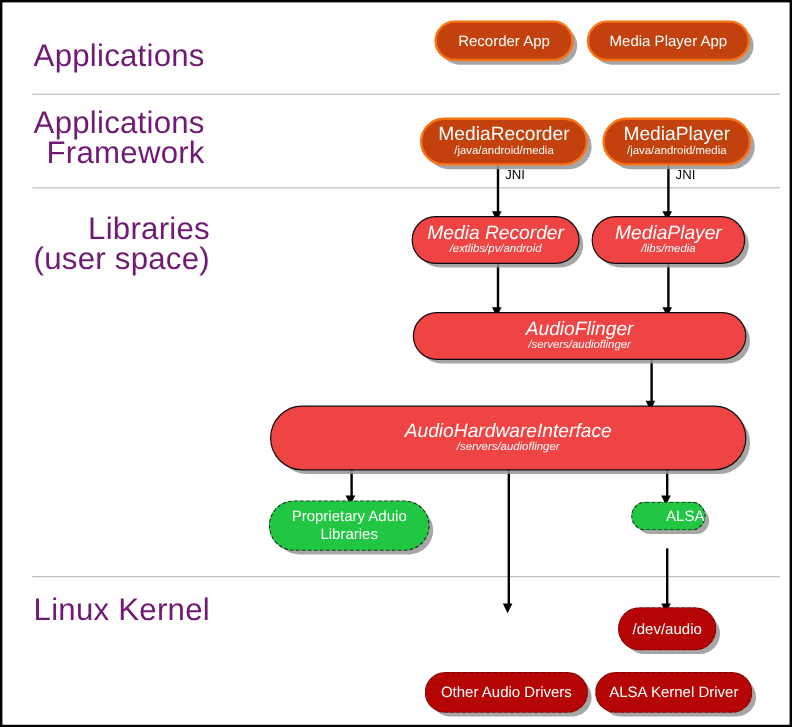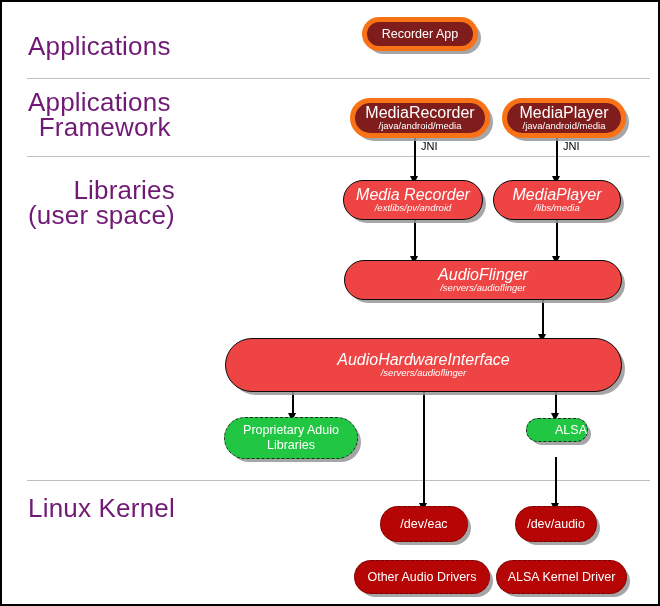--- a/index.html
+++ b/index.html
@@ -76,22 +76,22 @@
   }
   .node .t2{
     font-size:9.5px;
     line-height:11px;
     white-space:nowrap;
     color:#ffffff;
   }
   .node.two-line .t1{font-size:16px;}
 
   .node.blue{
-    background:#7f1d1d;
-    border:5px solid #f97316;
+    background:#c2410c;
+    border:2px solid #f97316;
   }
   .node.green{
     background:#ef4444;
     border:1.4px solid #0a0a0a;
     font-style:italic;
   }
   .node.green-dashed{
     background:#21c742;
     border:1.6px dashed #262626;
   }
@@ -146,20 +146,23 @@
   <div class="vline" style="left:553px;top:375px;height:38px;"></div>
   <div class="arrow-head" style="left:549px;top:411px;"></div>
 
   <div class="vline" style="left:553px;top:455px;height:48px;"></div>
   <div class="arrow-head" style="left:549px;top:501px;"></div>
 
   <div class="node blue" style="left:360px;top:15px;width:116px;height:34px;">
     <span class="t1">Recorder App</span>
   </div>
 
+  <div class="node blue" style="left:487px;top:15px;width:136px;height:34px;">
+    <span class="t1">Media Player App</span>
+  </div>
 
   <div class="node blue two-line" style="left:348px;top:96px;width:140px;height:40px;">
     <span class="t1">MediaRecorder</span>
     <span class="t2">/java/android/media</span>
   </div>
 
   <div class="node blue two-line" style="left:500px;top:96px;width:124px;height:40px;">
     <span class="t1">MediaPlayer</span>
     <span class="t2">/java/android/media</span>
   </div>
@@ -185,23 +188,20 @@
   </div>
 
   <div class="node green-dashed wrap" style="left:222px;top:415px;width:134px;height:42px;padding:0 14px;">
     <span class="t1">Proprietary Aduio Libraries</span>
   </div>
 
   <div class="node green-dashed" style="left:524px;top:416px;width:62px;height:24px;align-items:flex-end;">
     <span class="t1">ALSA</span>
   </div>
 
-  <div class="node red-dashed" style="left:378px;top:504px;width:88px;height:36px;">
-    <span class="t1">/dev/eac</span>
-  </div>
 
   <div class="node red-dashed" style="left:513px;top:504px;width:82px;height:36px;">
     <span class="t1">/dev/audio</span>
   </div>
 
   <div class="node red-dashed" style="left:494px;top:558px;width:131px;height:34px;">
     <span class="t1">ALSA Kernel Driver</span>
   </div>
 
   <div class="node red-dashed" style="left:352px;top:558px;width:136px;height:34px;">

